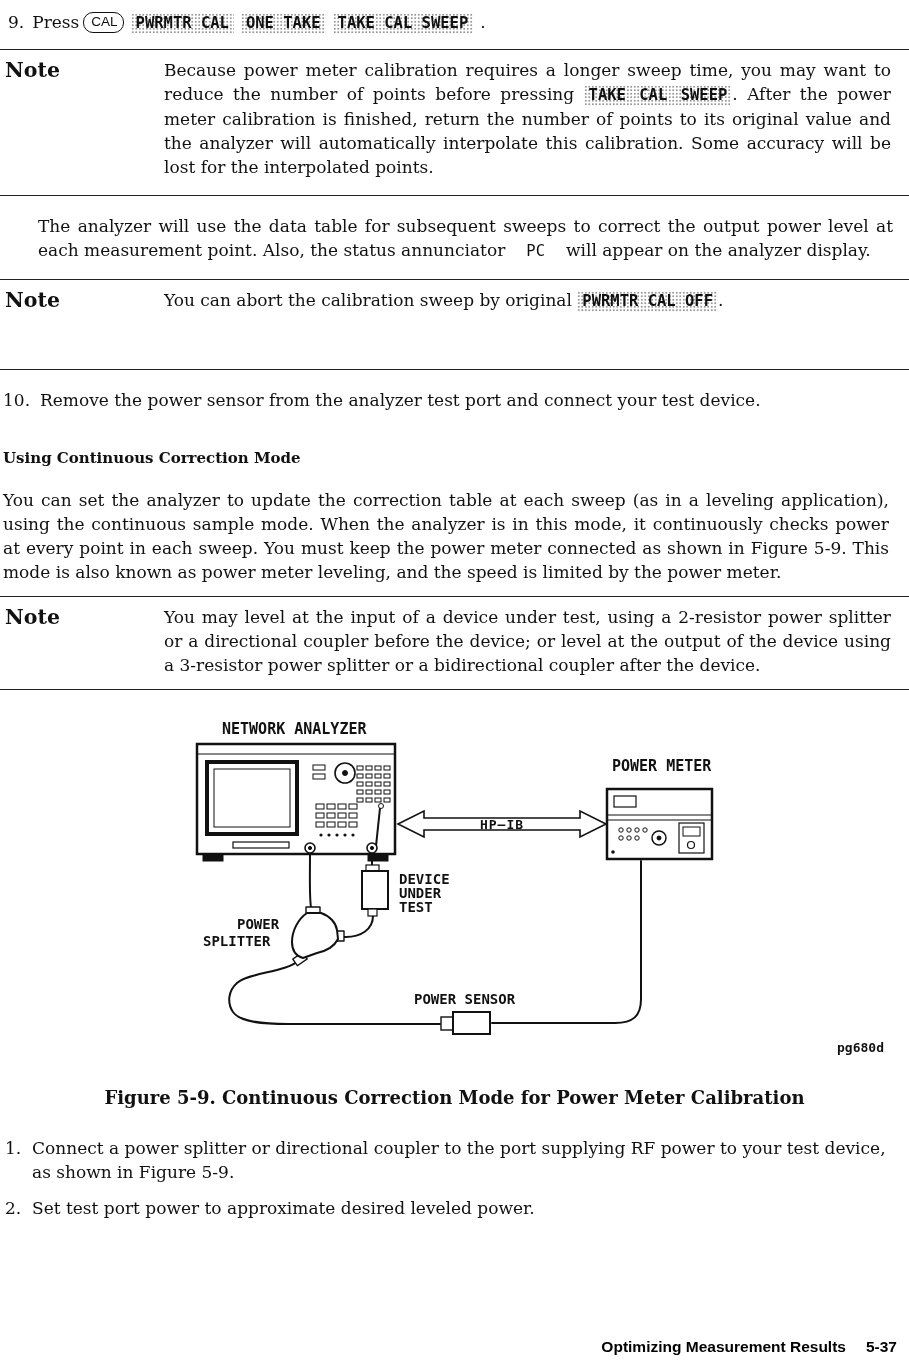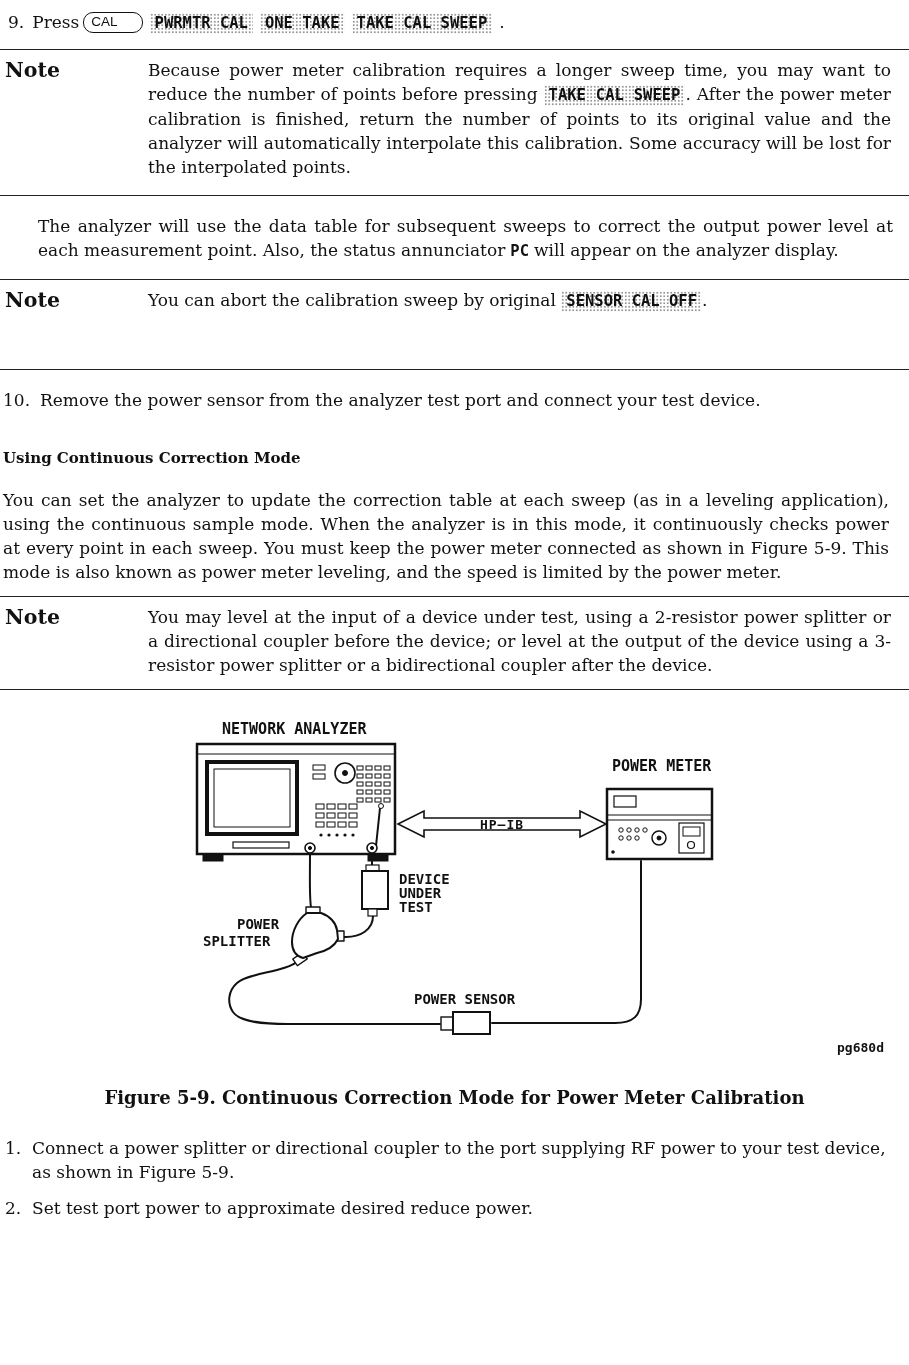--- a/index.html
+++ b/index.html
@@ -16,49 +16,49 @@
   .rule{ border:0; border-top:1.5px solid #222; width:100%; }
 
   
   .step9{ margin:10px 12px 0 8px; white-space:nowrap; }
   .step9 .num{ margin-right:8px; }
   .keycap{
     font-family:"Liberation Sans", sans-serif;
     font-size:13.5px;
     border:1.6px solid #111;
     border-radius:10px;
-    padding:0 24px 2px 7px;
+    padding:0 5px 2px 7px;
     display:inline-block;
     line-height:17px;
     vertical-align:2px;
     margin:0 7px 0 4px;
   }
   .softkey{
     font-family:"DejaVu Sans Mono", monospace;
     font-weight:bold;
     font-size:15.5px;
     padding:1px 5px 2px 5px;
     background-image:radial-gradient(circle, #969696 0.8px, rgba(0,0,0,0) 0.9px);
     background-size:3.5px 3.5px;
     white-space:nowrap;
   }
   .step9 .softkey{ margin-right:7px; }
 
   .rule1{ margin-top:14px; }
-  .note{ display:flex; margin-top:8px; }
+  .note{ display:flex; margin-top:8px;gap:16px; }
   .note-label{
     width:148px; flex:0 0 148px;
     font-weight:bold; font-size:20.5px;
     padding-left:5px;
   }
   .note-body{ flex:1; padding-right:18px; text-align:justify; }
   .rule2{ margin-top:16px; }
 
   .para-indent{ margin:18px 16px 0 38px; text-align:justify; }
-  .code{ font-family:"DejaVu Sans Mono", monospace; font-weight:bold; font-size:15.5px; margin:0 5px; }
+  .code{ font-family:"DejaVu Sans Mono", monospace; font-weight:normal; font-size:15.5px; margin:0 21px; }
 
   .rule3{ margin-top:16px; }
   .rule4{ margin-top:56px; }
 
   .step-row{ display:flex; margin-top:18px; padding-left:3px; padding-right:14px; }
   .step-row .num{ flex:0 0 37px; }
   .step-row .txt{ flex:1; text-align:justify; }
 
   h2.section-heading{
     margin:32px 0 0 3px;
@@ -122,21 +122,21 @@
   <p class="para-indent">
     <span>The analyzer will use the data table for subsequent sweeps to correct the output power level at each measurement point.  Also, the status annunciator</span><span class="code">PC</span><span>will appear on the analyzer display.</span>
   </p>
 
   <hr class="rule rule3">
 
   <div class="note">
     <div class="note-label">Note</div>
     <div class="note-body">
       <span>You can abort the calibration sweep by original</span>
-      <span class="softkey">SENSOR CAL OFF</span><span>.</span>
+      <span class="softkey">PWRMTR CAL OFF</span><span>.</span>
     </div>
   </div>
 
   <hr class="rule rule4">
 
   <div class="step-row">
     <span class="num">10.</span>
     <span class="txt">Remove the power sensor from the analyzer test port and connect your test device.</span>
   </div>
 
@@ -286,18 +286,21 @@
 
   <div class="fig-caption">Figure 5-9. Continuous Correction Mode for Power Meter Calibration</div>
 
   <div class="bottom-list">
     <div class="list-item">
       <span class="num">1.</span>
       <span class="txt">Connect a power splitter or directional coupler to the port supplying RF power to your test device, as shown in Figure 5-9.</span>
     </div>
     <div class="list-item">
       <span class="num">2.</span>
-      <span class="txt">Set test port power to approximate desired reduce power.</span>
+      <span class="txt">Set test port power to approximate desired leveled power.</span>
     </div>
   </div>
 
+  <div class="footer">
+    <span>Optimizing Measurement Results</span><span class="page-num">5-37</span>
+  </div>
 
 </div>
 
 </body></html>

